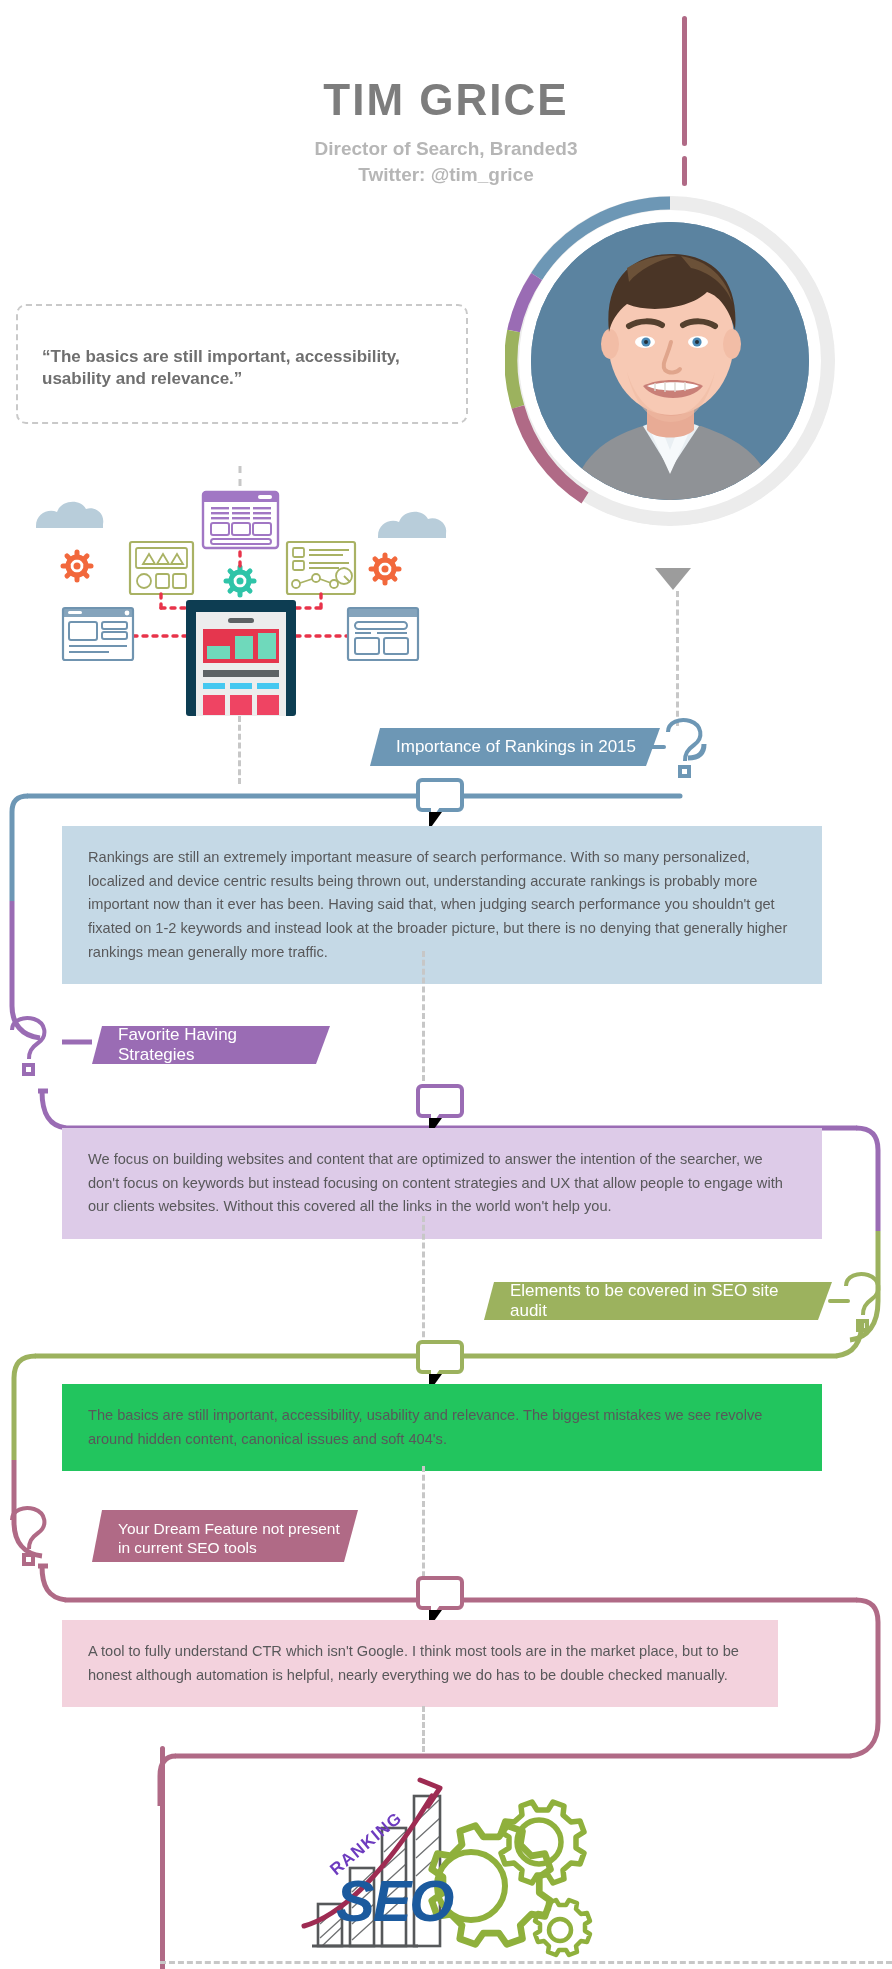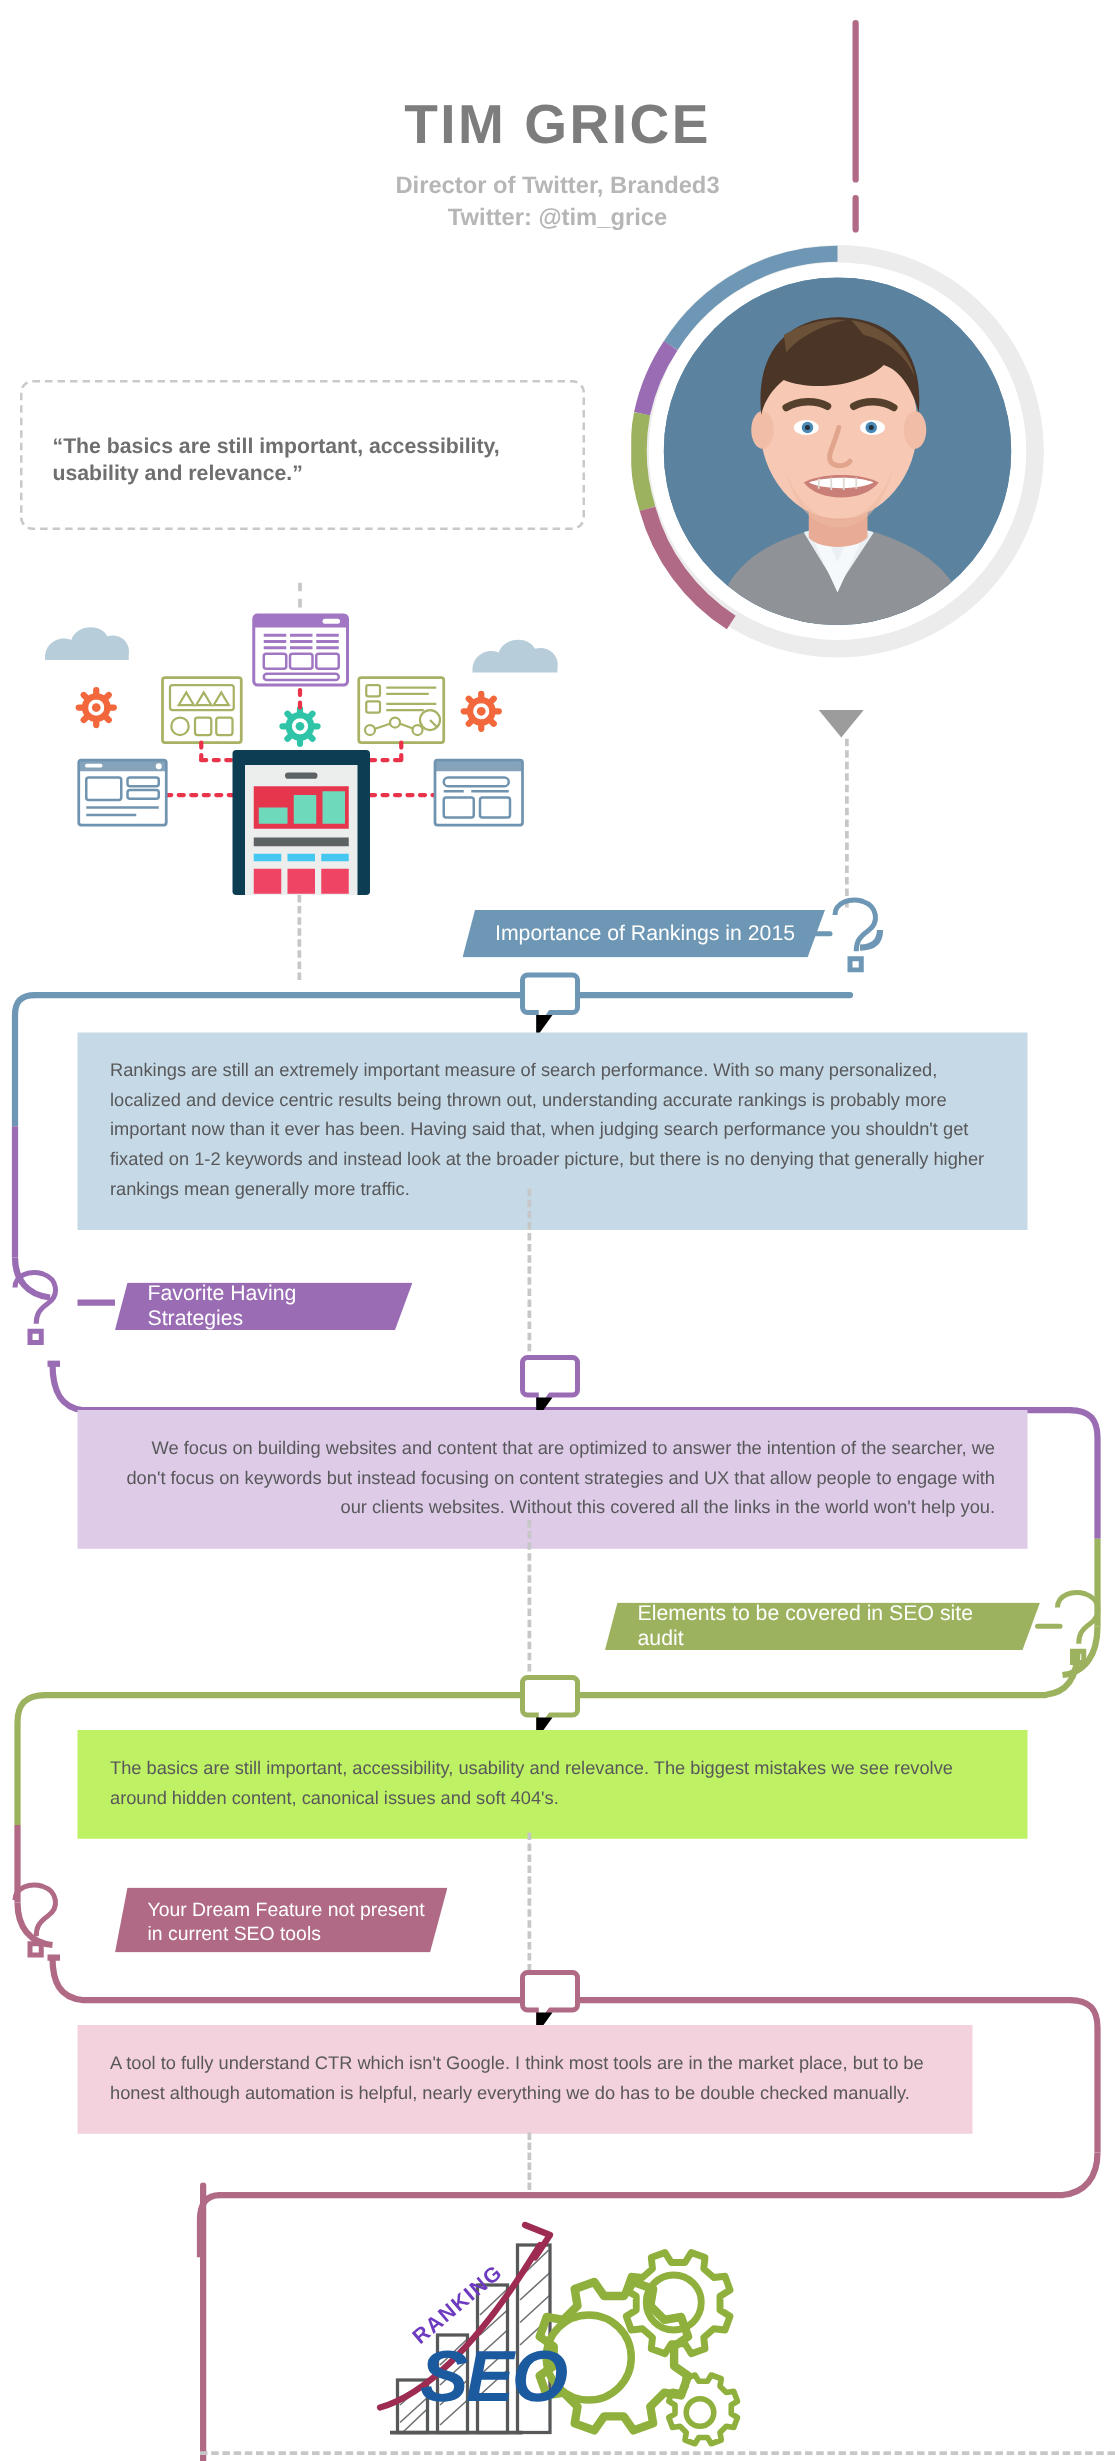--- a/index.html
+++ b/index.html
@@ -124,21 +124,21 @@
 </style>
 </head>
 <body>
 
 <div id="page">
 
   <div class="abs top-stem"></div>
   <div class="abs top-stem2"></div>
 
   <div class="abs name">TIM GRICE</div>
-  <div class="abs role">Director of Twitter, Branded3</div>
+  <div class="abs role">Director of Search, Branded3</div>
   <div class="abs twitter">Twitter: @tim_grice</div>
 
   <div class="abs portrait-wrap">
     <div class="portrait-ring"></div>
     <svg class="abs" width="330" height="330" viewBox="0 0 330 330">
       <g fill="none" stroke-width="13">
         <circle cx="165" cy="165" r="158" stroke="#ececec"></circle>
         <path d="M165 7 A158 158 0 0 0 31.6 80.5" stroke="#6d97b5" stroke-linecap="butt"></path>
         <path d="M31.6 80.5 A158 158 0 0 0 8.6 135" stroke="#9a6cb4"></path>
         <path d="M8.6 135 A158 158 0 0 0 13 211" stroke="#9cb25e"></path>
@@ -398,21 +398,21 @@
     <path d="M66 72 L856 72" fill="none" stroke="#9a6cb4" stroke-width="5" stroke-linecap="round"></path>
     <path d="M856 72 C872 72 878 80 878 94 L878 175" fill="none" stroke="#9a6cb4" stroke-width="5"></path>
     <path d="M878 175 L878 245" fill="none" stroke="#9cb25e" stroke-width="5"></path>
     <path d="M878 245 C878 268 868 282 850 284" fill="none" stroke="#9cb25e" stroke-width="5"></path>
   </svg>
 
   <div class="abs bubble" style="left:416px; top:1068px; border-color:#9a6cb4;">
     <span style="position:absolute;left:9px;top:28px;width:0;height:0;border-right:13px solid transparent;border-top:18px solid #9a6cb4;"></span>
     <span style="position:absolute;left:11px;top:25px;width:0;height:0;border-right:9px solid transparent;border-top:13px solid #ffffff;"></span>
   </div>
-  <div class="abs card" style="left:62px; top:1112px; width:760px; background:#ddcbe8;text-align:right;">We focus on building websites and content that are optimized to answer the intention of the searcher, we don't focus on keywords but instead focusing on content strategies and UX that allow people to engage with our clients websites. Without this covered all the links in the world won't help you.</div>
+  <div class="abs card" style="left:62px; top:1112px; width:760px; background:#ddcbe8;">We focus on building websites and content that are optimized to answer the intention of the searcher, we don't focus on keywords but instead focusing on content strategies and UX that allow people to engage with our clients websites. Without this covered all the links in the world won't help you.</div>
 
   <div class="abs spine" style="left:422px; top:1200px; height:130px;"></div>
 
   <div class="abs" style="left:484px; top:1266px; width:348px;">
     <div class="banner" style="background:#9cb25e;">
       <span>Elements to be covered in SEO site audit</span>
     </div>
   </div>
   <svg class="abs" style="left:838px; top:1254px;" width="48" height="62" viewBox="0 0 48 62">
     <path d="M8 16 C8 6 20 2 30 5 C42 9 44 22 34 29 C27 34 25 38 25 45" fill="none" stroke="#9cb25e" stroke-width="4" stroke-linejoin="miter"></path>
@@ -425,21 +425,21 @@
     <path d="M836 46 L36 46" fill="none" stroke="#9cb25e" stroke-width="5" stroke-linecap="round"></path>
     <path d="M36 46 C20 46 14 54 14 68 L14 150" fill="none" stroke="#9cb25e" stroke-width="5"></path>
     <path d="M14 150 L14 212" fill="none" stroke="#b06a86" stroke-width="5"></path>
     <path d="M14 212 C14 232 24 244 42 246" fill="none" stroke="#b06a86" stroke-width="5"></path>
   </svg>
 
   <div class="abs bubble" style="left:416px; top:1324px; border-color:#9cb25e;">
     <span style="position:absolute;left:9px;top:28px;width:0;height:0;border-right:13px solid transparent;border-top:18px solid #9cb25e;"></span>
     <span style="position:absolute;left:11px;top:25px;width:0;height:0;border-right:9px solid transparent;border-top:13px solid #ffffff;"></span>
   </div>
-  <div class="abs card" style="left:62px; top:1368px; width:760px; background:#bef264;">The basics are still important, accessibility, usability and relevance. The biggest mistakes we see revolve around hidden content, canonical issues and soft 404's.</div>
+  <div class="abs card" style="left:62px; top:1368px; width:760px; background:#22c55e;">The basics are still important, accessibility, usability and relevance. The biggest mistakes we see revolve around hidden content, canonical issues and soft 404's.</div>
 
   <div class="abs spine" style="left:422px; top:1450px; height:120px;"></div>
 
   <div class="abs" style="left:92px; top:1494px; width:266px;">
     <div class="banner two-line" style="background:#b06a86; flex-direction:column; align-items:flex-start; justify-content:center;">
       <span>Your Dream Feature not present</span>
       <span>in current SEO tools</span>
     </div>
   </div>
   <svg class="abs" style="left:4px; top:1486px;" width="48" height="66" viewBox="0 0 48 66">

